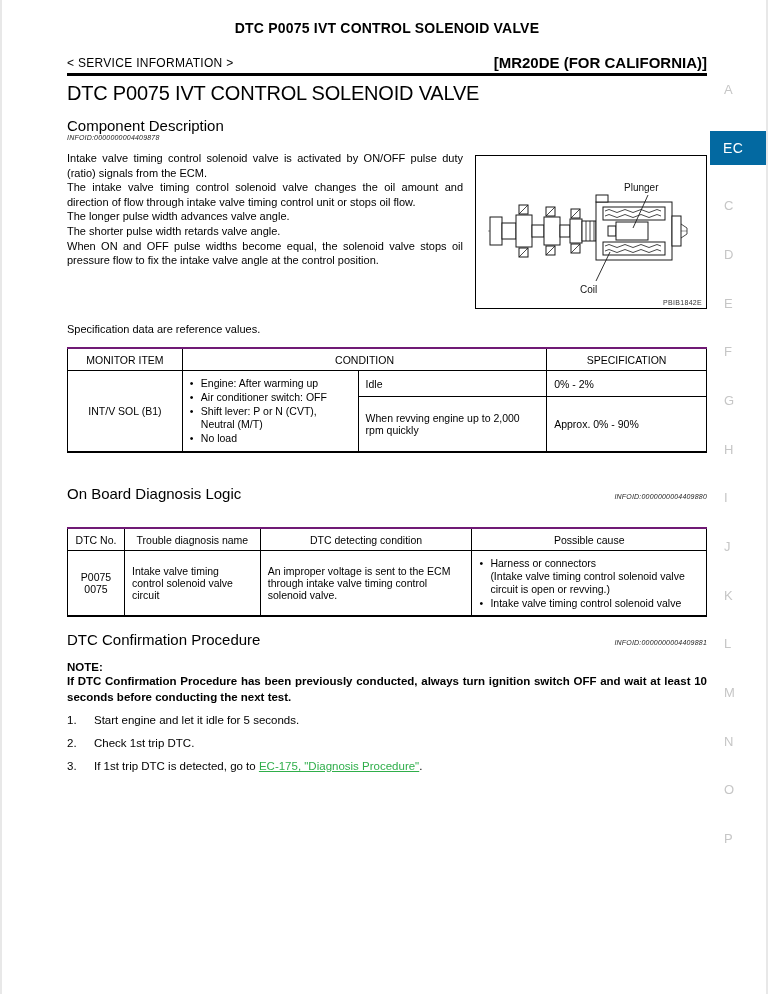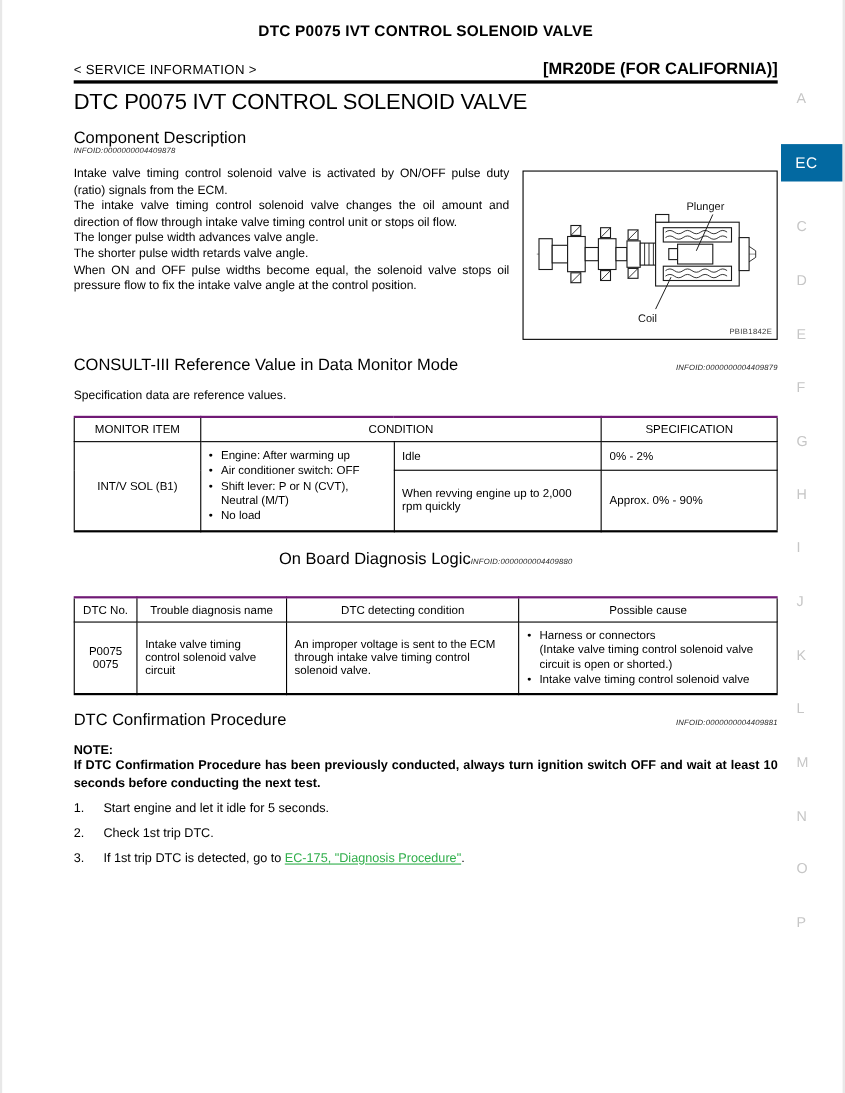--- a/index.html
+++ b/index.html
@@ -143,24 +143,20 @@
 
           <line x1="172" y1="39" x2="157" y2="72" stroke="#1a1a1a" stroke-width=".9"></line>
           <line x1="120" y1="125" x2="134" y2="96" stroke="#1a1a1a" stroke-width=".9"></line>
           <text class="lbl" x="148" y="35">Plunger</text>
           <text class="lbl" x="104" y="137">Coil</text>
         </svg>
         <span class="fig-caption">PBIB1842E</span>
       </div>
     </div>
 
-    <div class="sec" style="margin-top:14px;">
-      <span class="sec-title">CONSULT-III Reference Value in Data Monitor Mode</span>
-      <span class="infoid">INFOID:0000000004409879</span>
-    </div>
     <div class="spec-note">Specification data are reference values.</div>
 
     <table class="t">
       <colgroup>
           <col style="width:115px">
           <col style="width:176px">
           <col style="width:189px">
           <col style="width:160px">
         </colgroup>
       <tbody>
@@ -182,21 +178,21 @@
         <td style="height:19px;">Idle</td>
         <td>0% - 2%</td>
       </tr>
       <tr>
         <td style="height:48px;">When revving engine up to 2,000 rpm quickly</td>
         <td>Approx. 0% - 90%</td>
       </tr>
     </tbody>
       </table>
 
-    <div class="sec" style="margin-top:16px;justify-content:center;">
+    <div class="sec" style="margin-top:32px;">
       <span class="sec-title">On Board Diagnosis Logic</span>
       <span class="infoid">INFOID:0000000004409880</span>
     </div>
 
     <table class="t" style="margin-top:25px;">
       <colgroup>
           <col style="width:57px">
           <col style="width:136px">
           <col style="width:212px">
           <col style="width:235px">
@@ -212,21 +208,21 @@
         <td class="cell-center" style="height:58px;">
           <div>P0075</div>
           <div>0075</div>
         </td>
         <td>Intake valve timing control solenoid valve circuit</td>
         <td style="vertical-align:middle;">An improper voltage is sent to the ECM through intake valve timing control solenoid valve.</td>
         <td>
           <ul class="bullets">
             <li>
               <span>Harness or connectors</span>
-              <div class="cause-detail" style="padding-left:0;">(Intake valve timing control solenoid valve circuit is open or shorted.)</div>
+              <div class="cause-detail" style="padding-left:0;">(Intake valve timing control solenoid valve circuit is open or revving.)</div>
             </li>
             <li>Intake valve timing control solenoid valve</li>
           </ul>
         </td>
       </tr>
     </tbody>
       </table>
 
     <div class="sec" style="margin-top:14px;">
       <span class="sec-title">DTC Confirmation Procedure</span>

